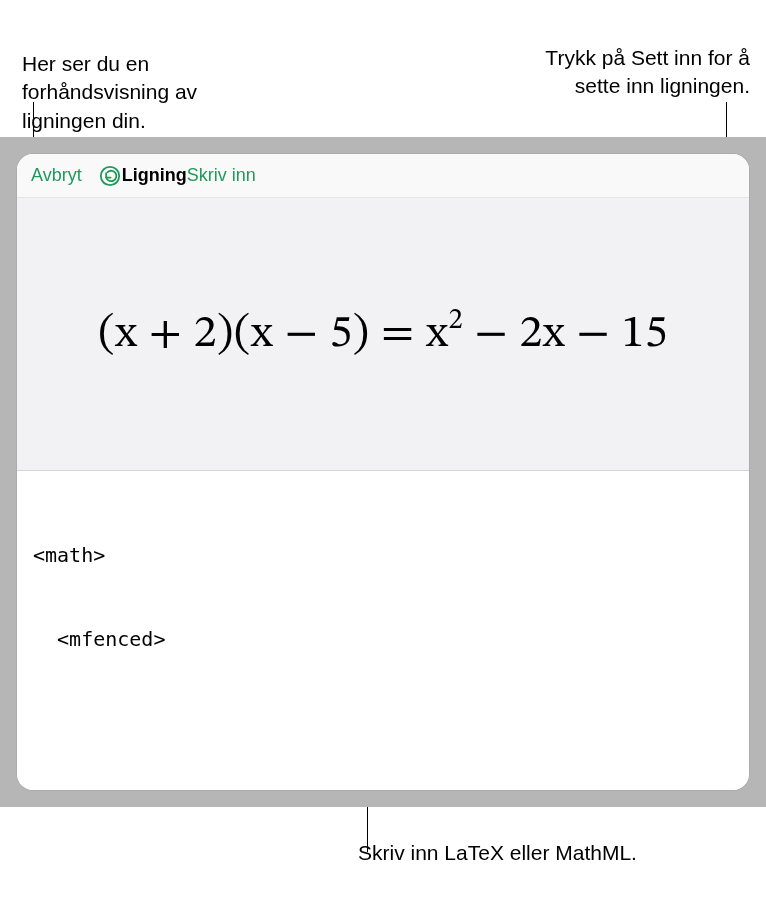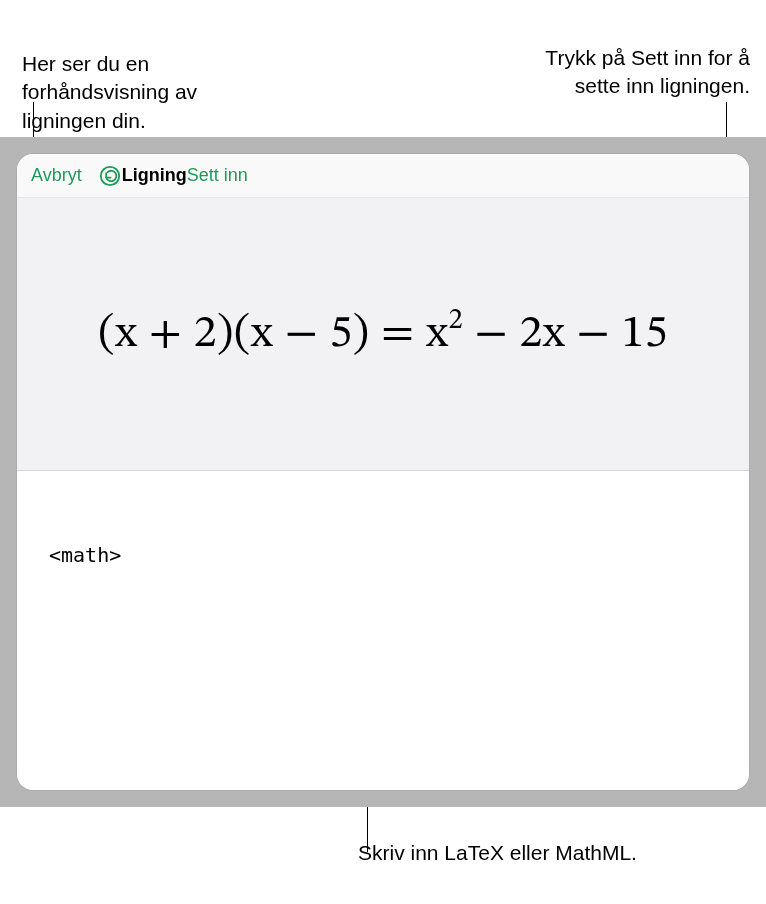--- a/index.html
+++ b/index.html
@@ -122,21 +122,21 @@
   }
   .equation .sup {
     font-size: 0.62em;
     vertical-align: super;
     position: relative;
     top: -0.05em;
   }
 
   .editor {
     flex: 1 1 auto;
-    padding: 14px 32px;
+    padding: 14px 16px;
     font-family: ui-monospace, "SF Mono", Menlo, Consolas, monospace;
     font-size: 20px;
     line-height: 1.4;
     white-space: pre;
     overflow: hidden;
     color: #000;
     position: relative;
   }
   .editor .line { white-space: pre; }
   .fade {
@@ -164,31 +164,32 @@
         <button class="tb-btn">Avbryt</button>
         <span class="undo-icon">
           <svg width="24" height="24" viewBox="0 0 24 24" fill="none">
             <circle cx="12" cy="12" r="9.2" stroke="#1f9a5b" stroke-width="1.8"></circle>
             <path d="M8.2 9.2 L8.2 13.6 L12.6 13.6" stroke="#1f9a5b" stroke-width="1.8" fill="none" stroke-linecap="round" stroke-linejoin="round"></path>
             <path d="M8.2 13.4 A5.2 5.2 0 1 0 9.6 8.2" stroke="#1f9a5b" stroke-width="1.8" fill="none" stroke-linecap="round"></path>
           </svg>
         </span>
       </div>
       <div class="tb-title">Ligning</div>
-      <button class="tb-btn">Sett inn</button>
+      <button class="tb-btn">Skriv inn</button>
     </div>
 
     <div class="preview">
       <div class="equation">
         (x&nbsp;+&nbsp;2)(x&nbsp;−&nbsp;5)&nbsp;=&nbsp;x<span class="sup">2</span>&nbsp;−&nbsp;2x&nbsp;−&nbsp;15
       </div>
     </div>
 
     <div class="editor">
       <div class="line">&lt;math&gt;</div>
+      <div class="line">  &lt;mfenced&gt;</div>
       
       
       
       
       
       
       
       
       
       <div class="fade"></div>

